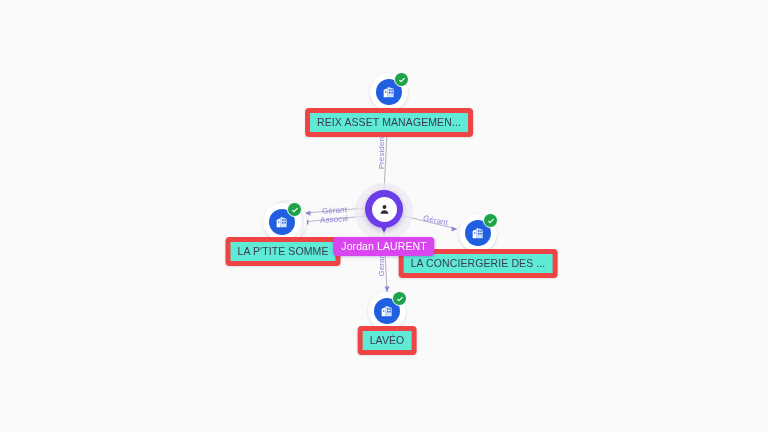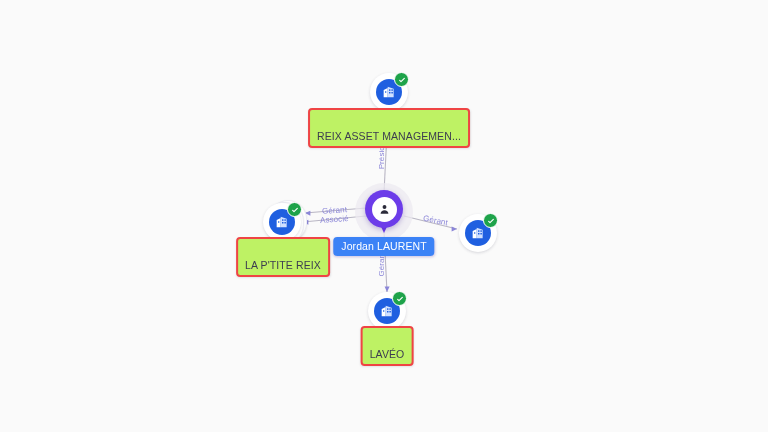--- a/index.html
+++ b/index.html
@@ -87,24 +87,24 @@
     border-radius: 50%;
     background: #1ea34a;
     border: 1.5px solid #ffffff;
     display: flex;
     align-items: center;
     justify-content: center;
   }
   .node-label {
     position: absolute;
     transform: translateX(-50%);
-    background: #bef264;
-    border: 2px solid #ef4444;
+    background: #5eead4;
+    border: 5px solid #ef4444;
     border-radius: 4px;
-    padding: 20px 7px 4px 7px;
+    padding: 3px 7px 4px 7px;
     font-size: 10.5px;
     color: #3c3c50;
     white-space: nowrap;
     box-shadow: 0 1px 2px rgba(30,30,60,.10);
     letter-spacing: .1px;
   }
 
   
   .person-halo {
     position: absolute;
@@ -142,21 +142,21 @@
     position: absolute;
     left: 11px; top: 26px;
     width: 0; height: 0;
     border-left: 8px solid transparent;
     border-right: 8px solid transparent;
     border-top: 17px solid #6c3ce9;
   }
   .person-label {
     position: absolute;
     transform: translateX(-50%);
-    background: #3b82f6;
+    background: #d946ef;
     border-radius: 4px;
     padding: 3px 8px 4px 8px;
     font-size: 10.5px;
     color: #ffffff;
     white-space: nowrap;
     box-shadow: 0 1px 3px rgba(70,40,160,.28);
     letter-spacing: .1px;
   }
 </style>
 </head>
@@ -233,21 +233,21 @@
           </svg>
         </div>
       </div>
       <div class="badge-check">
         <svg width="8" height="8" viewBox="0 0 24 24">
           <path d="M5 13l4 4L19 7" stroke="#ffffff" stroke-width="3.4" fill="none" stroke-linecap="round" stroke-linejoin="round"></path>
         </svg>
       </div>
     </div>
   </div>
-  <div class="node-label" style="left:283px; top:237px;">LA P'TITE REIX</div>
+  <div class="node-label" style="left:283px; top:237px;">LA P'TITE SOMME</div>
 
   <div class="node" style="left:478px; top:233px;">
     <div class="disc-wrap">
       <div class="disc">
         <div class="disc-inner">
           <svg width="16" height="16" viewBox="0 0 24 24" fill="none">
             <path d="M4 20V9l6-3v14" fill="#ffffff"></path>
             <path d="M10 20V4l9 3v13" fill="#cfe0ff"></path>
             <rect x="12" y="8" width="2.2" height="2.2" fill="#1f5fe0"></rect>
             <rect x="15.6" y="8" width="2.2" height="2.2" fill="#1f5fe0"></rect>
@@ -257,20 +257,21 @@
           </svg>
         </div>
       </div>
       <div class="badge-check">
         <svg width="8" height="8" viewBox="0 0 24 24">
           <path d="M5 13l4 4L19 7" stroke="#ffffff" stroke-width="3.4" fill="none" stroke-linecap="round" stroke-linejoin="round"></path>
         </svg>
       </div>
     </div>
   </div>
+  <div class="node-label" style="left:478px; top:249px;">LA CONCIERGERIE DES ...</div>
 
   <div class="node" style="left:387px; top:311px;">
     <div class="disc-wrap">
       <div class="disc">
         <div class="disc-inner">
           <svg width="16" height="16" viewBox="0 0 24 24" fill="none">
             <path d="M4 20V9l6-3v14" fill="#ffffff"></path>
             <path d="M10 20V4l9 3v13" fill="#cfe0ff"></path>
             <rect x="12" y="8" width="2.2" height="2.2" fill="#1f5fe0"></rect>
             <rect x="15.6" y="8" width="2.2" height="2.2" fill="#1f5fe0"></rect>

